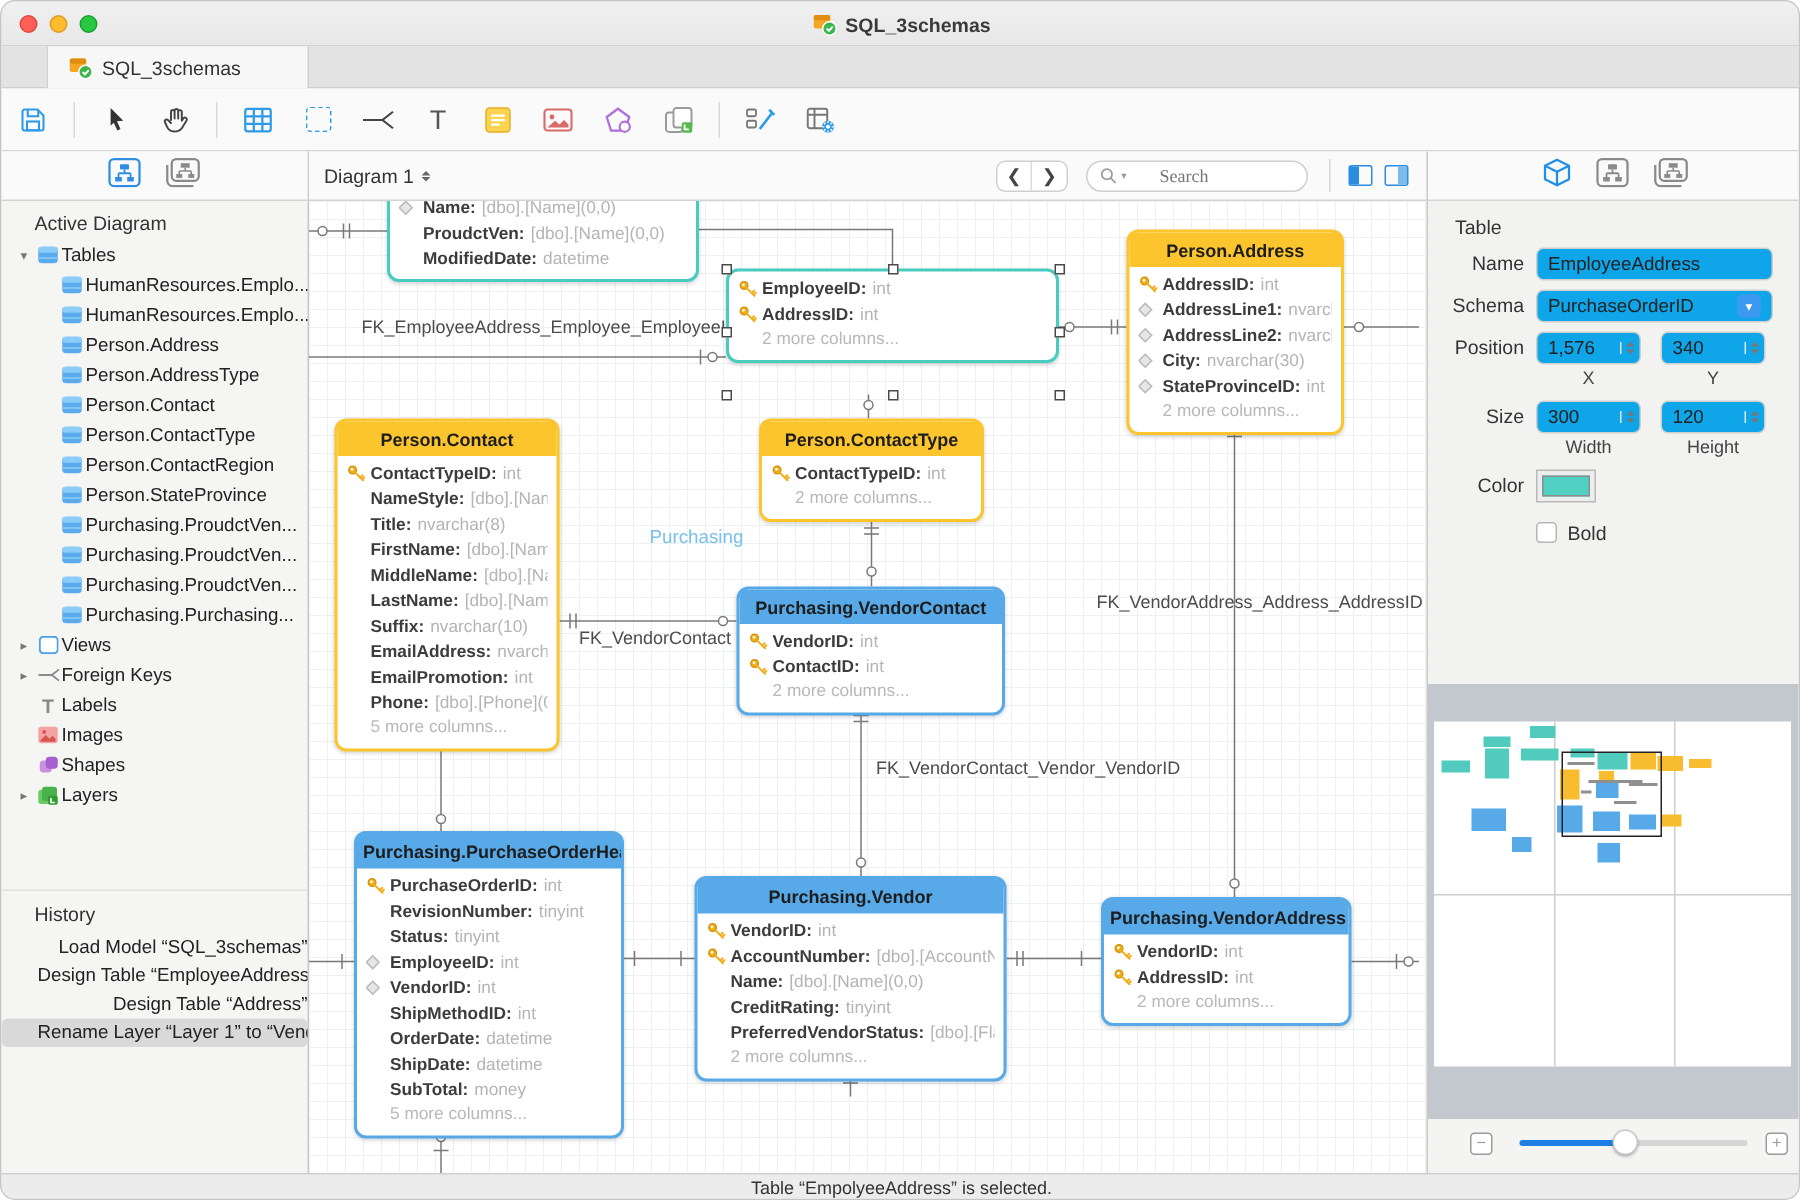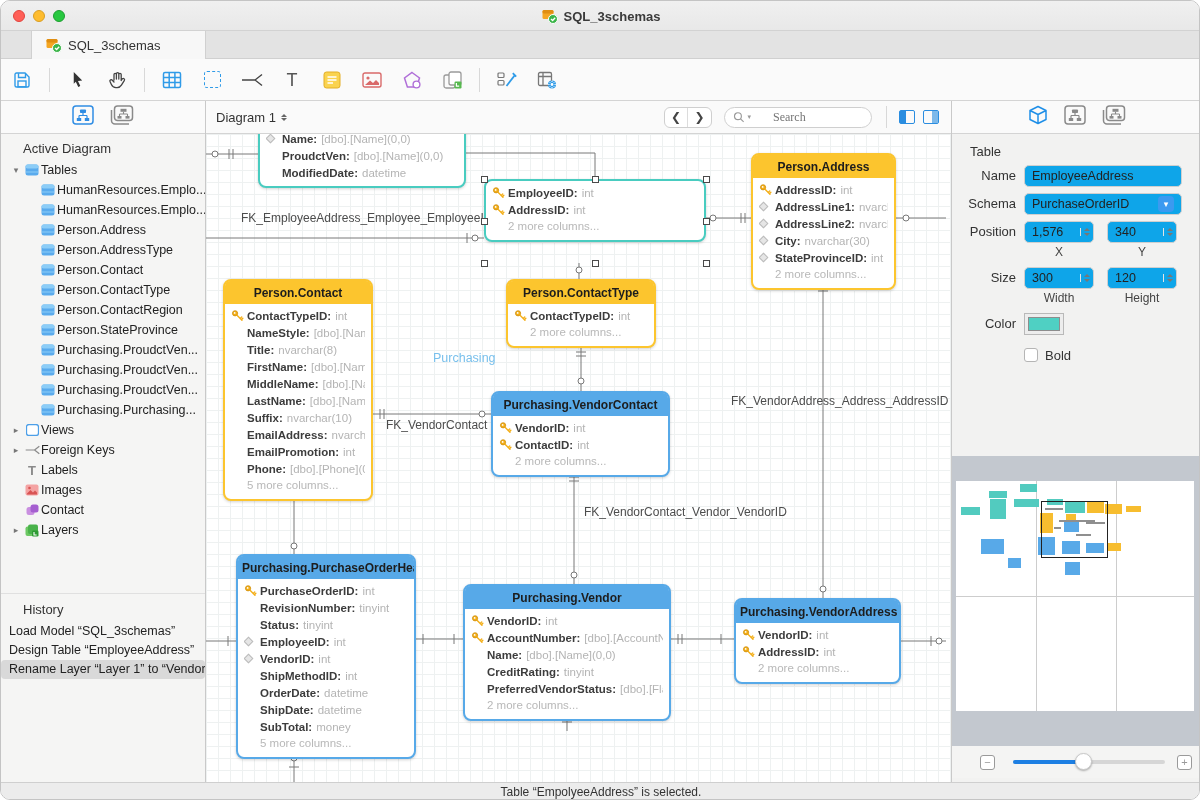--- a/index.html
+++ b/index.html
@@ -29,21 +29,21 @@
 
 .tree{position:absolute;left:0;top:33px;width:100%;}
 .treehead{padding:7px 0 4px 22px;font-size:13px;color:#333;}
 .titem{height:20px;display:flex;align-items:center;font-size:12.5px;color:#222;white-space:nowrap;overflow:hidden;}
 .titem .chev{width:14px;text-align:center;color:#777;font-size:9px;flex:0 0 14px;}
 .titem .tico{flex:0 0 18px;display:flex;justify-content:center;}
 .ind1{padding-left:8px;}
 .ind2{padding-left:38px;}
 .histblock{position:absolute;left:0;top:492px;width:100%;border-top:1px solid #e0e0e0;}
 .histhead{padding:8px 0 5px 22px;font-size:13px;color:#333;}
-.hitem{height:19px;line-height:19px;font-size:12.5px;color:#222;padding-left:8px;white-space:nowrap;overflow:hidden;}
+.hitem{height:19px;line-height:19px;font-size:12.5px;color:#222;padding-left:24px;white-space:nowrap;overflow:hidden;text-align:right;}
 .hitem.sel{background:#d9d9d9;border-radius:4px;}
 
 .ctoolbar{position:absolute;left:0;top:0;width:745px;height:33px;background:#fafafa;border-bottom:1px solid #d4d4d4;display:flex;align-items:center;font-size:13px;color:#333;}
 .diagsel{display:flex;align-items:center;gap:5px;margin-left:10px;}
 .stepper-mini{display:flex;flex-direction:column;gap:1px;}
 .stepper-mini i{border:3.5px solid transparent;display:block;width:0;height:0;}
 .stepper-mini .up{border-bottom-color:#666;border-top-width:0;}
 .stepper-mini .dn{border-top-color:#666;border-bottom-width:0;}
 .navgroup{margin-left:auto;display:flex;border:1px solid #cfcfcf;border-radius:6px;background:#fff;overflow:hidden;height:21px;}
 .navbtn{width:23px;display:flex;align-items:center;justify-content:center;font-size:12px;color:#444;}
@@ -414,39 +414,40 @@
           <span>Images</span>
         </div>
       <div class="titem ind1">
           <span class="chev"></span>
           <span class="tico">
             <svg width="13" height="12">
               <rect x="0.5" y="3" width="8" height="8" rx="2.5" fill="#c98fe0"></rect>
               <rect x="4.5" y="0.5" width="8" height="8" rx="2.5" fill="#a55fd0"></rect>
             </svg>
           </span>
-          <span>Contact</span>
+          <span>Shapes</span>
         </div>
       <div class="titem ind1">
           <span class="chev">▸</span>
           <span class="tico">
             <svg width="14" height="13">
               <rect x="0.5" y="2.5" width="10" height="9.5" rx="2" fill="#6cc863"></rect>
               <rect x="3" y="0.5" width="10" height="9.5" rx="2" fill="#49b24a"></rect>
               <rect x="7" y="6.5" width="6.5" height="6" rx="1.3" fill="#2e9b33"></rect>
               <path d="M9 8v3h2.6" stroke="#fff" stroke-width="1.1" fill="none"></path>
             </svg>
           </span>
           <span>Layers</span>
         </div>
     </div>
     <div class="histblock">
       <div class="histhead">History</div>
       <div class="hitem">Load Model “SQL_3schemas”</div>
       <div class="hitem">Design Table “EmployeeAddress”</div>
+      <div class="hitem">Design Table “Address”</div>
       <div class="hitem sel">Rename Layer “Layer 1” to “Vendor”</div>
     </div>
   </div>
 
   <div class="center">
     <div class="ctoolbar">
       <div class="diagsel">
         <span>Diagram 1</span>
         <span class="stepper-mini">
             <i class="up"></i>

